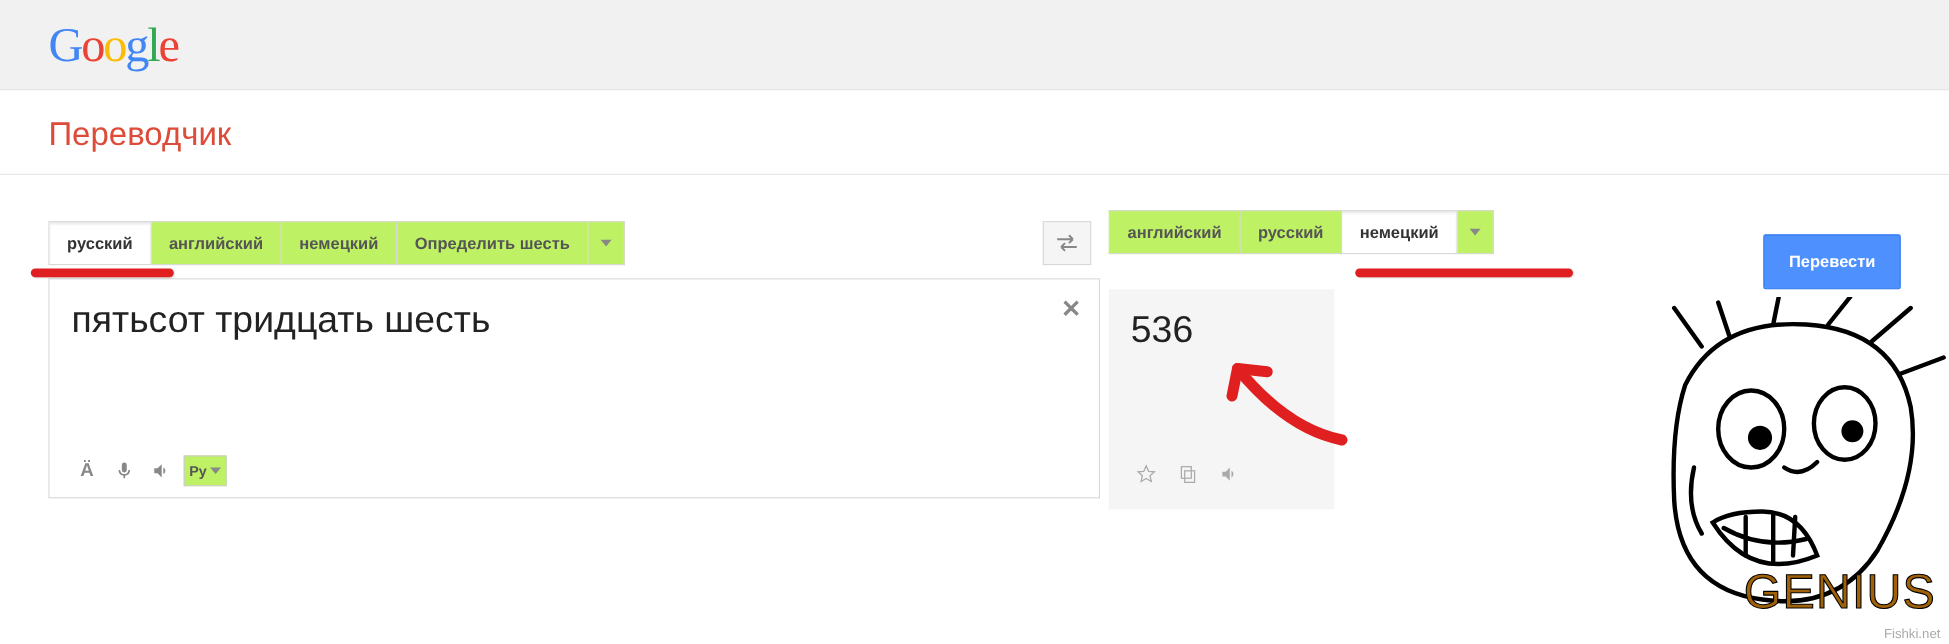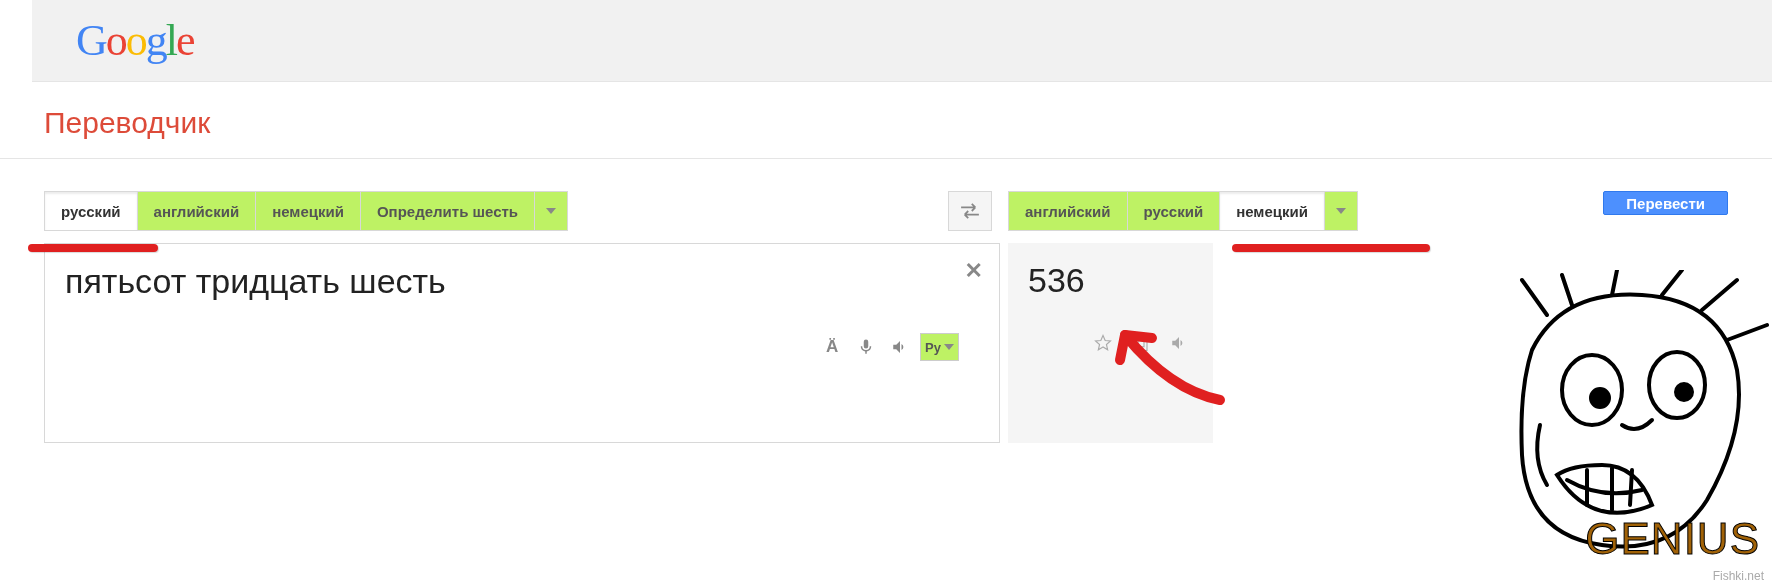--- a/index.html
+++ b/index.html
@@ -1,18 +1,18 @@
 <!DOCTYPE html>
 <html><head>
 <meta charset="utf-8">
 <style>
   * { box-sizing: border-box; margin: 0; padding: 0; }
   body { font-family: Arial, sans-serif; width: 1772px; height: 585px; background: #fff; position: relative; }
 
-  .top-bar { height: 82px; background: #f1f1f1; border-bottom: 1px solid #e5e5e5; padding-left: 44px; display: flex; align-items: center; margin-left: 32px; }
+  .top-bar { height: 82px; background: #f1f1f1; border-bottom: 1px solid #e5e5e5; padding-left: 44px; display: flex; align-items: center; }
   .logo { font-family: Georgia, 'Times New Roman', serif; font-size: 44px; letter-spacing: -2px; }
   .lg-b { color: #4285f4; } .lg-r { color: #ea4335; } .lg-y { color: #fbbc05; } .lg-g { color: #34a853; }
 
   .page-title { padding: 24px 44px 18px; font-size: 30px; color: #dd4b39; font-weight: 400; }
   .divider { border-bottom: 1px solid #e5e5e5; }
 
   .content { padding: 32px 44px 0; display: flex; gap: 8px; align-items: center; }
   .col-left { flex: 1; min-width: 0; }
   .col-right { width: 720px; position: relative; }
 
@@ -30,49 +30,49 @@
     border-top: 6px solid #888;
   }
 
   .swap-btn {
     width: 44px; height: 40px; background: #f5f5f5; border: 1px solid #d8d8d8;
     display: flex; align-items: center; justify-content: center; cursor: pointer; margin: 0 8px 12px auto;
   }
   .swap-svg { width: 22px; height: 16px; }
 
   .translate-btn {
-    height: 24px; padding: 0 22px; background: #4d90fe; color: #fff; font-weight: bold;
+    height: 50px; padding: 0 22px; background: #4d90fe; color: #fff; font-weight: bold;
     font-size: 15px; border: 1px solid #3079ed; border-radius: 2px; cursor: pointer;
-    display: flex; align-items: center; margin-left: auto;
+    display: flex; align-items: center; margin-left: auto; margin-top: 22px;
   }
 
   .right-tabs-row { display: flex; align-items: flex-start; }
   .right-tabs { display: flex; }
 
   .src-box {
     border: 1px solid #d8d8d8; height: 200px; position: relative; padding: 18px 40px 10px 20px;
-    display: flex; flex-direction: row;
+    display: flex; flex-direction: column;
   }
   .src-text {
     font-size: 34px; color: #222; flex: 1; outline: none; border: none; resize: none;
     font-family: Arial, sans-serif; width: 100%;
   }
   .clear-x {
     position: absolute; top: 14px; right: 16px; font-size: 22px; color: #888; cursor: pointer;
     font-weight: bold;
   }
   .src-tools { display: flex; gap: 6px; align-items: center; }
   .tool { width: 28px; height: 28px; display: flex; align-items: center; justify-content: center; cursor: pointer; color: #888; }
   .tool.boxed { border: 1px solid #ccc; background: #bef264; font-size: 13px; font-weight: bold; color: #555; padding: 0 4px; width: auto; }
   .tool svg { width: 18px; height: 18px; fill: #888; }
   .tool .tri-down { border-top-color: #888; margin-left: 3px; }
 
   .tgt-box {
     background: #f5f5f5; height: 200px; width: 205px; padding: 18px 20px;
-    display: flex; flex-direction: row; position: relative;
+    display: flex; flex-direction: column; position: relative;
   }
   .tgt-text { font-size: 34px; color: #222; flex: 1; }
   .tgt-tools { display: flex; gap: 10px; align-items: center; }
   .tgt-tools .tool svg { fill: #aaa; }
 
   .underline-red {
     position: absolute; height: 8px; background: #e02020; border-radius: 4px;
     box-shadow: 1px 1px 1px rgba(0,0,0,.15);
   }
   .ul-src { top: 244px; left: 28px; width: 130px; }

